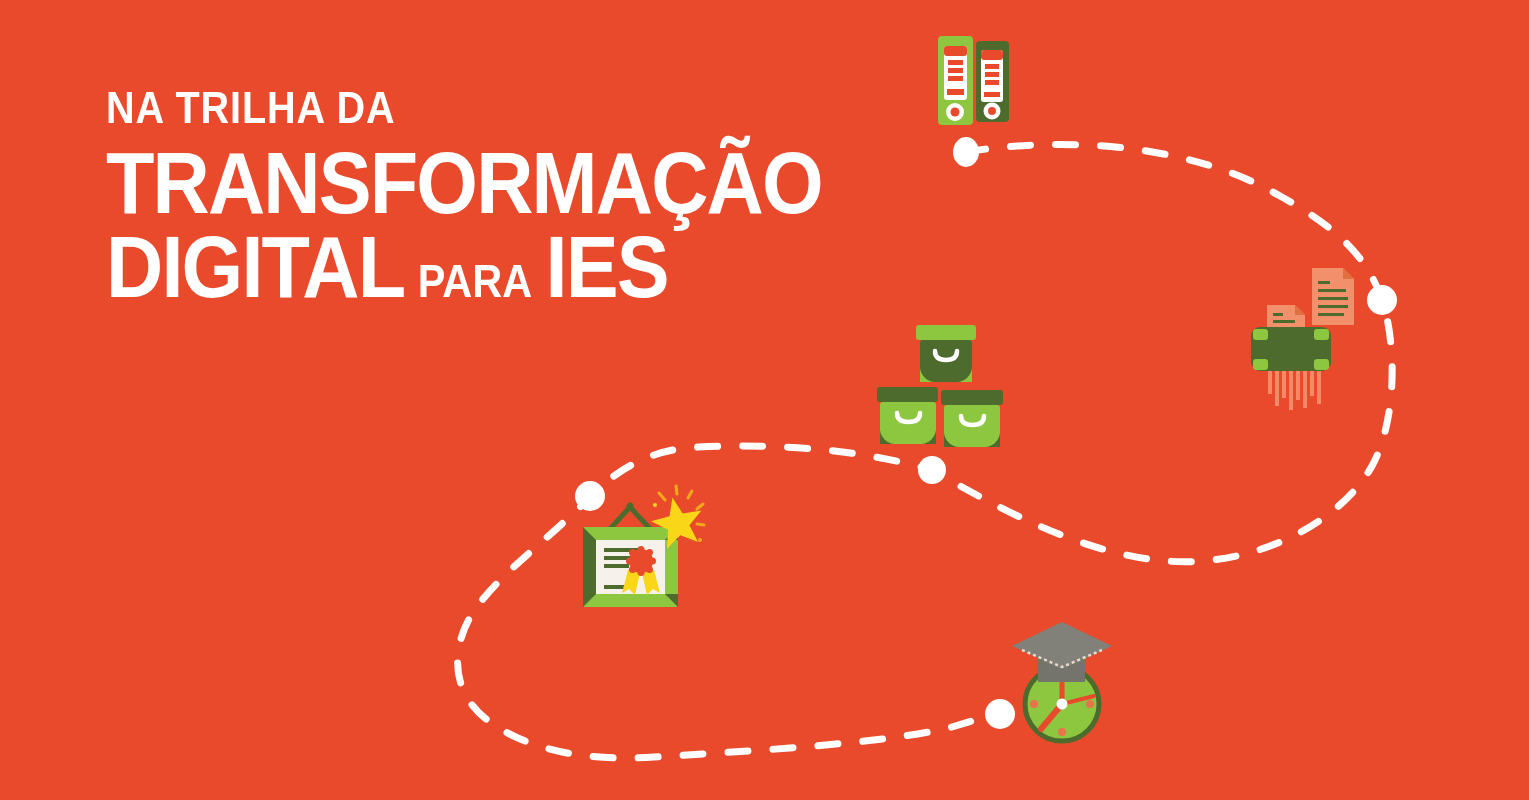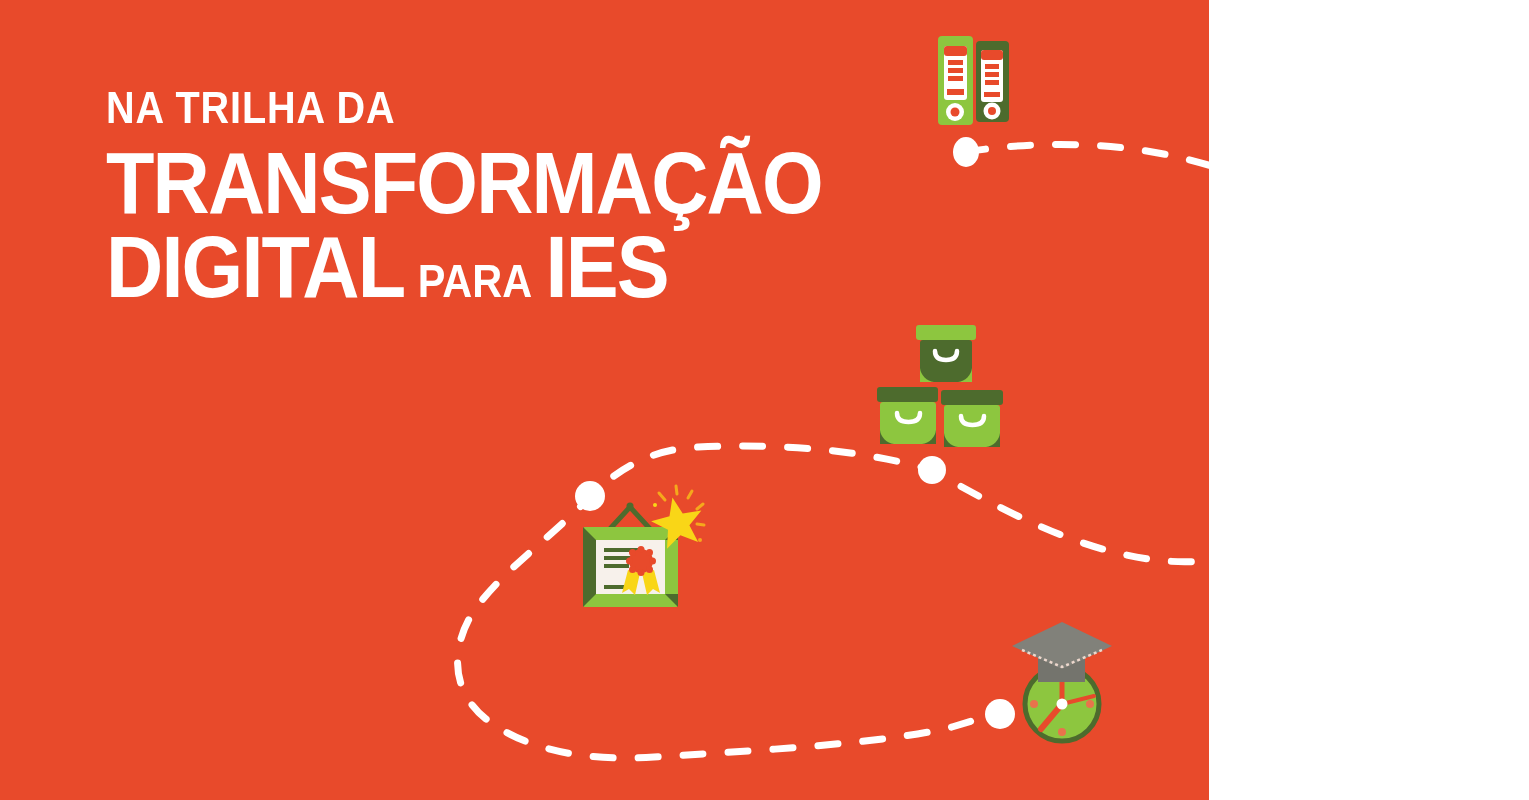--- a/index.html
+++ b/index.html
@@ -1,18 +1,18 @@
 <!DOCTYPE html>
 <html><head>
 <meta charset="utf-8">
 <style>
   html,body{margin:0;padding:0;}
   .stage{
     position:relative;
-    width:1209px;height:800px;
+    width:1529px;height:800px;
     background:#E84A2B;
     overflow:hidden;
     font-family:"Liberation Sans", sans-serif;
   }
   .artwork{position:absolute;left:0;top:0;}
   .title{
     position:absolute;left:106px;top:86px;
     color:#FFFFFF;font-weight:bold;
     transform:scaleX(0.9);transform-origin:left top;
     line-height:1;white-space:nowrap;

